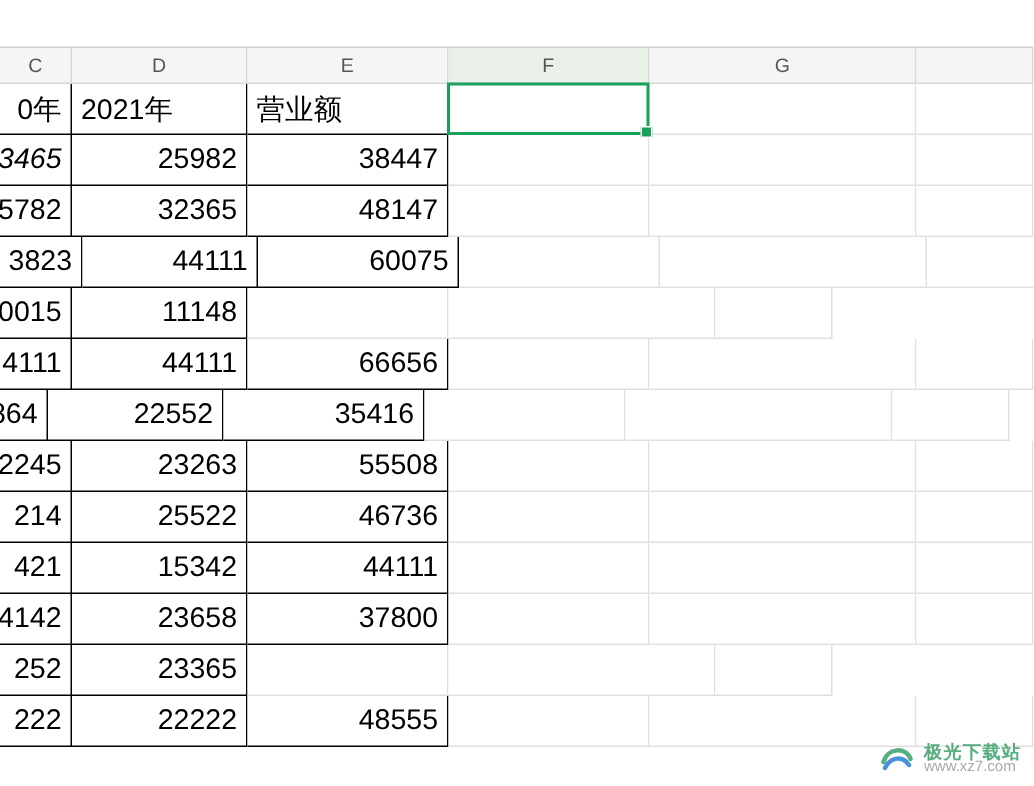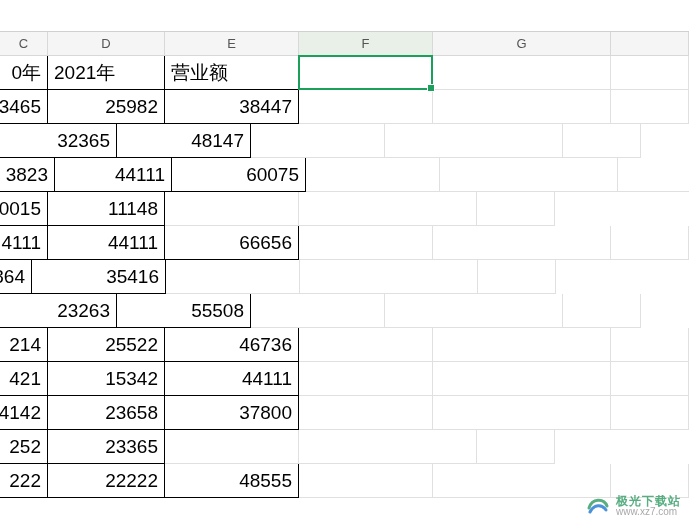--- a/index.html
+++ b/index.html
@@ -116,28 +116,29 @@
   <div class="grid-body" id="grid-body">
       <div class="row">
         <div class="cell data num partial-left" style="width: 48px;">0年</div>
         <div class="cell data text" style="width: 117px;">2021年</div>
         <div class="cell data text" style="width: 134px;">营业额</div>
         <div class="cell" style="width: 134px;"></div>
         <div class="cell" style="width: 178px;"></div>
         <div class="cell" style="width: 78px;"></div>
       </div>
       <div class="row">
-        <div class="cell data num partial-left" style="width: 48px;">3465</div>
+        <div class="cell data num partial-left" style="width: 48px; font-style: italic;">3465</div>
         <div class="cell data num" style="width: 117px;">25982</div>
         <div class="cell data num" style="width: 134px;">38447</div>
         <div class="cell" style="width: 134px;"></div>
         <div class="cell" style="width: 178px;"></div>
         <div class="cell" style="width: 78px;"></div>
       </div>
       <div class="row">
+        <div class="cell data num partial-left" style="width: 48px;">5782</div>
         <div class="cell data num" style="width: 117px;">32365</div>
         <div class="cell data num" style="width: 134px;">48147</div>
         <div class="cell" style="width: 134px;"></div>
         <div class="cell" style="width: 178px;"></div>
         <div class="cell" style="width: 78px;"></div>
       </div>
       <div class="row">
         <div class="cell data num partial-left" style="width: 48px; padding-left: 48px;">3823</div>
         <div class="cell data num" style="width: 117px;">44111</div>
         <div class="cell data num" style="width: 134px;">60075</div>
@@ -155,26 +156,28 @@
       <div class="row">
         <div class="cell data num partial-left" style="width: 48px;">4111</div>
         <div class="cell data num" style="width: 117px;">44111</div>
         <div class="cell data num" style="width: 134px;">66656</div>
         <div class="cell" style="width: 134px;"></div>
         <div class="cell" style="width: 178px;"></div>
         <div class="cell" style="width: 78px;"></div>
       </div>
       <div class="row">
         <div class="cell data num partial-left" style="width: 32px;">3864</div>
+        <div class="cell data num" style="width: 117px;">22552</div>
         <div class="cell data num" style="width: 134px;">35416</div>
         <div class="cell" style="width: 134px;"></div>
         <div class="cell" style="width: 178px;"></div>
         <div class="cell" style="width: 78px;"></div>
       </div>
       <div class="row">
+        <div class="cell data num partial-left" style="width: 48px;">2245</div>
         <div class="cell data num" style="width: 117px;">23263</div>
         <div class="cell data num" style="width: 134px;">55508</div>
         <div class="cell" style="width: 134px;"></div>
         <div class="cell" style="width: 178px;"></div>
         <div class="cell" style="width: 78px;"></div>
       </div>
       <div class="row">
         <div class="cell data num partial-left" style="width: 48px;">214</div>
         <div class="cell data num" style="width: 117px;">25522</div>
         <div class="cell data num" style="width: 134px;">46736</div>

